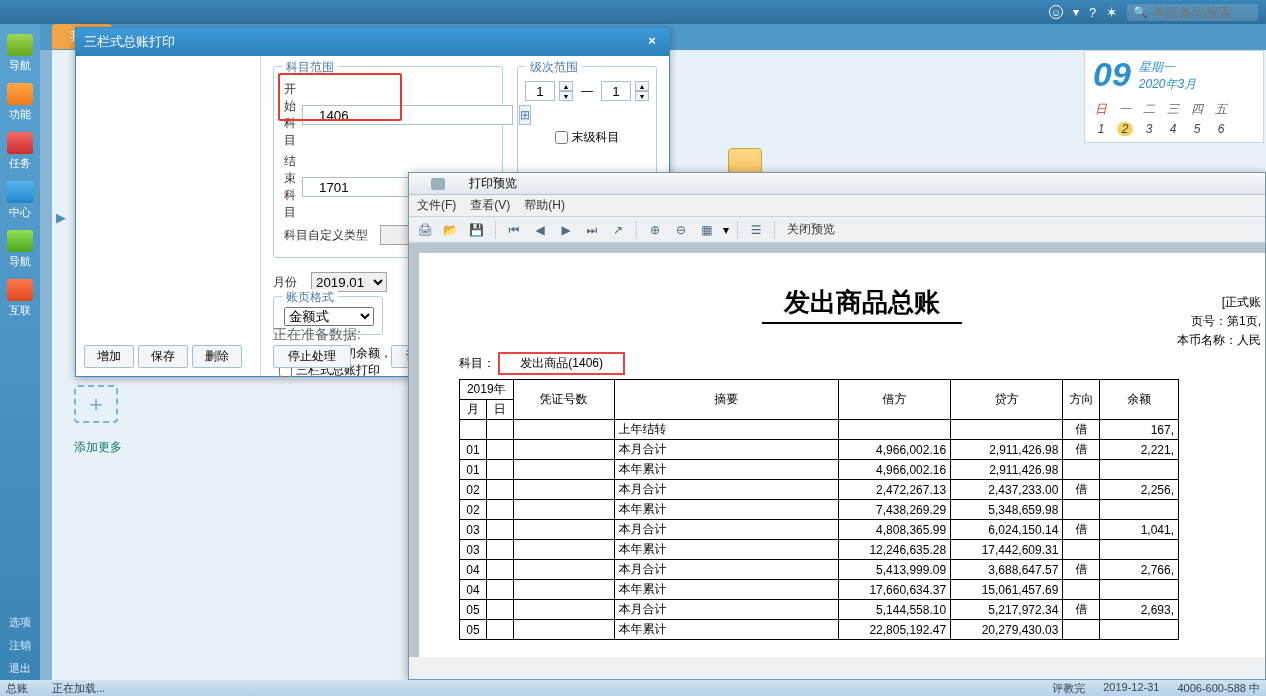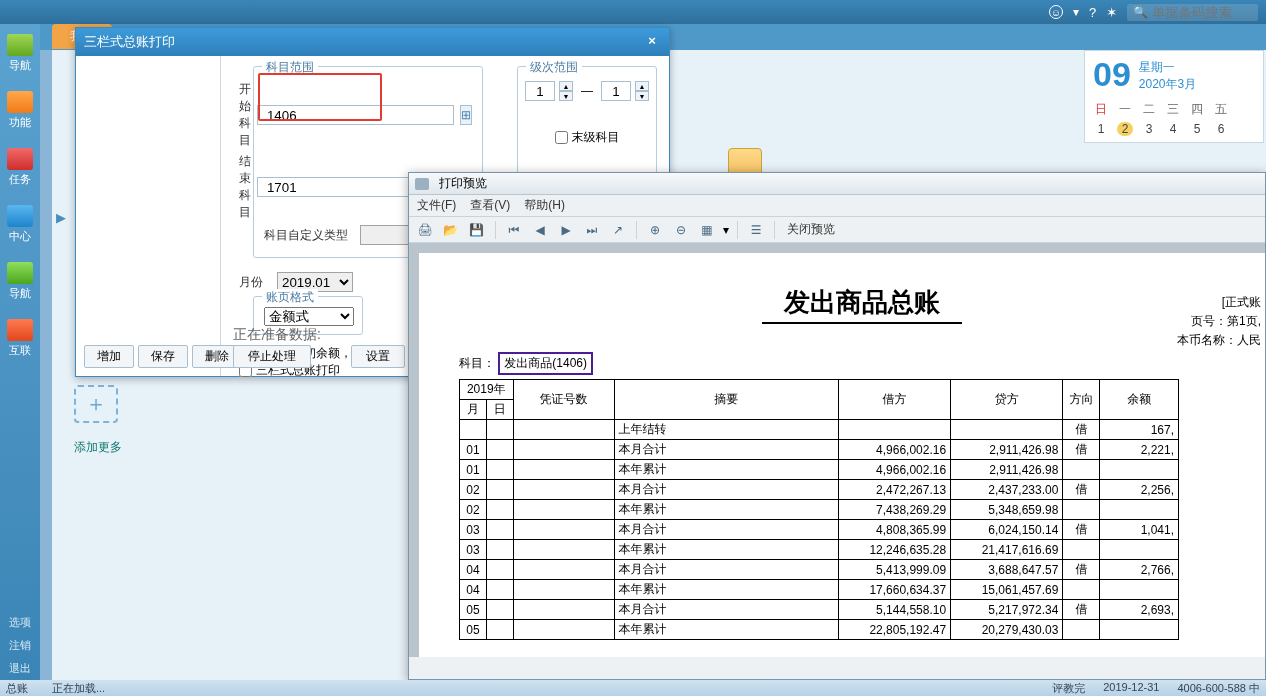--- a/index.html
+++ b/index.html
@@ -10,21 +10,21 @@
 .titlebar .smiley { width:14px; height:14px; border:1px solid #fff; border-radius:50%; display:inline-flex; align-items:center; justify-content:center; font-size:10px; }
 .titlebar .icon { font-size: 13px; }
 .titlebar .search { background: rgba(255,255,255,0.15); border-radius: 2px; padding: 1px 6px; display:flex; align-items:center; gap:4px; }
 .titlebar input { background: transparent; border: none; color: #cde; width: 100px; outline: none; }
 
 
 .tabstrip { position: absolute; top: 24px; left: 40px; right: 0; height: 26px; background: #4f99c9; }
 .tabstrip .tab { display: inline-block; background: #f3a447; color: #fff; padding: 4px 18px; border-radius: 4px 4px 0 0; margin-left: 12px; }
 
 
-.left-rail { position: absolute; top: 24px; left: 0; bottom: 16px; width: 40px; background: linear-gradient(#5aa2d0,#3b85b6); display: flex; flex-direction: column; align-items: center; padding-top: 6px; gap: 10px; }
+.left-rail { position: absolute; top: 24px; left: 0; bottom: 16px; width: 40px; background: linear-gradient(#5aa2d0,#3b85b6); display: flex; flex-direction: column; align-items: center; padding-top: 6px; gap: 2px; }
 .left-rail .item { width: 34px; text-align: center; color: #fff; font-size: 11px; padding: 4px 0; cursor: pointer; }
 .left-rail .item .ic { display: block; width: 26px; height: 22px; margin: 0 auto 2px; border-radius: 3px; }
 .ic-nav { background: linear-gradient(#9fd756,#63a81f); }
 .ic-fn { background: linear-gradient(#ffa84a,#f07a18); }
 .ic-task { background: linear-gradient(#f06a6a,#d02c2c); }
 .ic-center { background: linear-gradient(#5ab6f0,#1d85cc); }
 .ic-nav2 { background: linear-gradient(#8fe05a,#4ca51e); }
 .ic-inter { background: linear-gradient(#ff7a52,#e2471c); }
 .left-rail .spacer { flex:1; }
 .left-rail .bottom .item { color: #d4e9f5; }
@@ -41,70 +41,70 @@
 .dlg .dlg-title { height: 28px; background: linear-gradient(#3d9bdb,#2e7fb8); color:#fff; display:flex; align-items:center; padding: 0 8px; font-size: 13px; }
 .dlg .dlg-title .close { margin-left:auto; width:18px; height:18px; text-align:center; cursor:pointer; font-weight:bold; }
 .dlg .dlg-body { position:absolute; top:28px; left:0; right:0; bottom:0; display:flex; }
 .dlg .tree-pane { width: 190px; border-right:1px solid #cfd9e2; padding: 10px; }
 .dlg .tree-pane .node { display:flex; align-items:center; gap:6px; padding: 4px 2px; }
 .dlg .tree-pane .folder { width:20px; height:16px; background: linear-gradient(#ffe29b,#e8b84a); border:1px solid #caa23a; border-radius:2px; }
 .dlg .tree-btns { position:absolute; bottom:8px; left:8px; display:flex; gap:4px; }
 .dlg .tree-btns button { padding: 2px 12px; background:#f3f6f9; border:1px solid #a9bfd0; border-radius:2px; cursor:pointer; font-size:12px; }
 
 .dlg .form-pane { flex:1; padding: 10px 12px; position: relative; }
-.gb { border:1px solid #b6cde0; border-radius:3px; padding: 10px 10px 8px; margin-bottom: 10px; position:relative;margin-left:20px; }
+.gb { border:1px solid #b6cde0; border-radius:3px; padding: 10px 10px 8px; margin-bottom: 10px; position:relative; }
 .gb .legend { position:absolute; top:-8px; left:8px; background:#fff; padding:0 4px; color:#4a7ba3; font-size:12px; }
 .gb .hl { position:absolute; border:2px solid #e23b2f; border-radius:2px; }
-.row { display:flex; align-items:center; margin: 4px 0; gap:6px;justify-content:flex-end; }
+.row { display:flex; align-items:center; margin: 4px 0; gap:6px; }
 .row label { width: 62px; color:#333; }
-.row input[type=text] { flex:1; border:1px solid #a9bfd0; height:20px; padding:0 9px; }
+.row input[type=text] { flex:1; border:1px solid #a9bfd0; height:20px; padding:0 16px; }
 .row .lookup { width:20px; height:20px; border:1px solid #a9bfd0; background:#eaf2f8; display:flex; align-items:center; justify-content:center; color:#4b86b4; cursor:pointer; }
 .row select { border:1px solid #a3a3a3; height:20px; }
 .spinwrap { display:flex; align-items:center; gap:4px; }
 .spinwrap input { width:30px; height:20px; border:1px solid #a9bfd0; text-align:center; }
 .spinwrap .spin { display:flex; flex-direction:column; }
 .spinwrap .spin button { width:14px; height:10px; border:1px solid #a9bfd0; background:#eef4f9; font-size:7px; line-height:7px; padding:0; }
 .chk { display:flex; align-items:center; gap:4px; }
 .chk input { width:13px; height:13px; }
 .form-pane .stoprow { position:absolute; left:12px; bottom:8px; display:flex; gap:40px; align-items:center; }
 .form-pane .stoprow button { padding:2px 14px; background:#f3f6f9; border:1px solid #a9bfd0; border-radius:2px; cursor:pointer; font-size:12px; }
 .form-pane .proc-label { position:absolute; left:12px; bottom:32px; color:#666; font-size:14px; }
 
 
-.cal { position: absolute; top: 50px; right: 2px; width: 180px; background:#fff; border:1px solid #c6d7e5; padding:6px 8px; font-size:12px; }
+.cal { position: absolute; top: 50px; right: 2px; width: 180px; background:#fff; border:1px solid #c6d7e5; padding:6px 8px; font-size:12px;font-style:italic; }
 .cal .top { display:flex; gap:8px; align-items:flex-start; }
 .cal .day { font-size:34px; font-weight:bold; color:#2b8fd1; line-height:1; }
 .cal .meta { color:#2b8fd1; padding-top:2px; }
 .cal .wk { display:flex; gap:8px; margin-top:8px; color:#666; }
 .cal .wk span { width:16px; text-align:center; }
 .cal .wk .sun { color:#d33; }
 .cal .nums { display:flex; gap:8px; margin-top:4px; color:#444; }
 .cal .nums span { width:16px; text-align:center; }
 .cal .nums .hl { background:#f7d160; border-radius:8px; }
 
 
 .clip { position:absolute; top:98px; left:676px; width:34px; height:44px; background:linear-gradient(#ffd98a,#eab34b); border:1px solid #caa23a; border-radius:4px; }
 
 
 .pp { position:absolute; top:172px; left:408px; right:0; bottom:16px; background:#eef1f3; border:1px solid #7a95aa; box-shadow:0 2px 10px rgba(0,0,0,.35); }
-.pp .pp-title { height:22px; background:linear-gradient(#f7f9fb,#dfe7ed); border-bottom:1px solid #b6c5d1; display:flex; align-items:center; padding:0 6px; gap:10px; }
+.pp .pp-title { height:22px; background:linear-gradient(#f7f9fb,#dfe7ed); border-bottom:1px solid #b6c5d1; display:flex; align-items:center; padding:0 22px; gap:24px; }
 .pp .pp-title .printer { width:14px; height:12px; background:#9bb0c1; border-radius:2px; }
 .pp .pp-menu { height:22px; border-bottom:1px solid #c9d3dc; display:flex; align-items:center; gap:14px; padding:0 8px; color:#333; }
 .pp .pp-menu span { cursor:pointer; }
 .pp .pp-tb { height:26px; border-bottom:1px solid #c9d3dc; display:flex; align-items:center; gap:6px; padding:0 6px; }
 .pp .tb { width:20px; height:20px; border:1px solid transparent; display:flex; align-items:center; justify-content:center; color:#4b6b84; cursor:pointer; border-radius:2px; }
 .pp .sep { width:1px; height:18px; background:#c9d3dc; margin:0 2px; }
 .pp .closeprev { color:#333; cursor:pointer; padding:0 4px; }
 .pp .page-area { position:absolute; top:70px; left:0; right:0; bottom:22px; overflow:hidden; background:#b9c4cd; padding:10px 0 0 10px; }
 .pp .sheet { background:#fff; min-height:100%; padding: 20px 0 0 40px; position:relative; }
 .pp h2 { font-family: "SimSun"; font-size:26px; text-align:center; padding: 12px 0 2px; border-bottom:1px solid #000; width:200px; margin:0 auto; }
 .pp .under2 { border-bottom:1px solid #000; width:200px; margin:0 auto 16px; }
 .pp .rlabels { position:absolute; right:4px; top:40px; text-align:right; font-size:12px; line-height:1.6; }
 .pp .subj { margin-top:28px; }
-.pp .subj .hl { border:2px solid #4c1d95; padding:1px 4px; display:inline-block; }
+.pp .subj .hl { border:2px solid #ef4444; padding:1px 20px; display:inline-block; }
 table.led { border-collapse:collapse; margin-top:4px; font-size:12px; width: 720px; }
 table.led th, table.led td { border:1px solid #000; padding:1px 4px; height:18px; white-space:nowrap; }
 table.led th { font-weight:normal; text-align:center; }
 table.led td.num { text-align:right; }
 table.led td.c { text-align:center; }
 .pp .status { position:absolute; left:0; right:0; bottom:0; height:22px; background:#e7edf2; border-top:1px solid #c9d3dc; display:flex; align-items:center; font-size:12px; }
 .pp .status .cell1 { padding:0 10px; }
 .pp .status .cell2 { margin-left:300px; border:2px solid #e23b2f; padding:0 6px; }
 .pp .status .cell3 { margin-left:auto; padding:0 8px; }
 
@@ -382,21 +382,21 @@
               <td class="num">6,024,150.14</td>
               <td class="c">借</td>
               <td class="num">1,041,</td>
             </tr>
             <tr>
               <td class="c">03</td>
               <td class="c"></td>
               <td></td>
               <td>本年累计</td>
               <td class="num">12,246,635.28</td>
-              <td class="num">21,417,616.69</td>
+              <td class="num">17,442,609.31</td>
               <td class="c"></td>
               <td class="num"></td>
             </tr>
             <tr>
               <td class="c">04</td>
               <td class="c"></td>
               <td></td>
               <td>本月合计</td>
               <td class="num">5,413,999.09</td>
               <td class="num">3,688,647.57</td>

